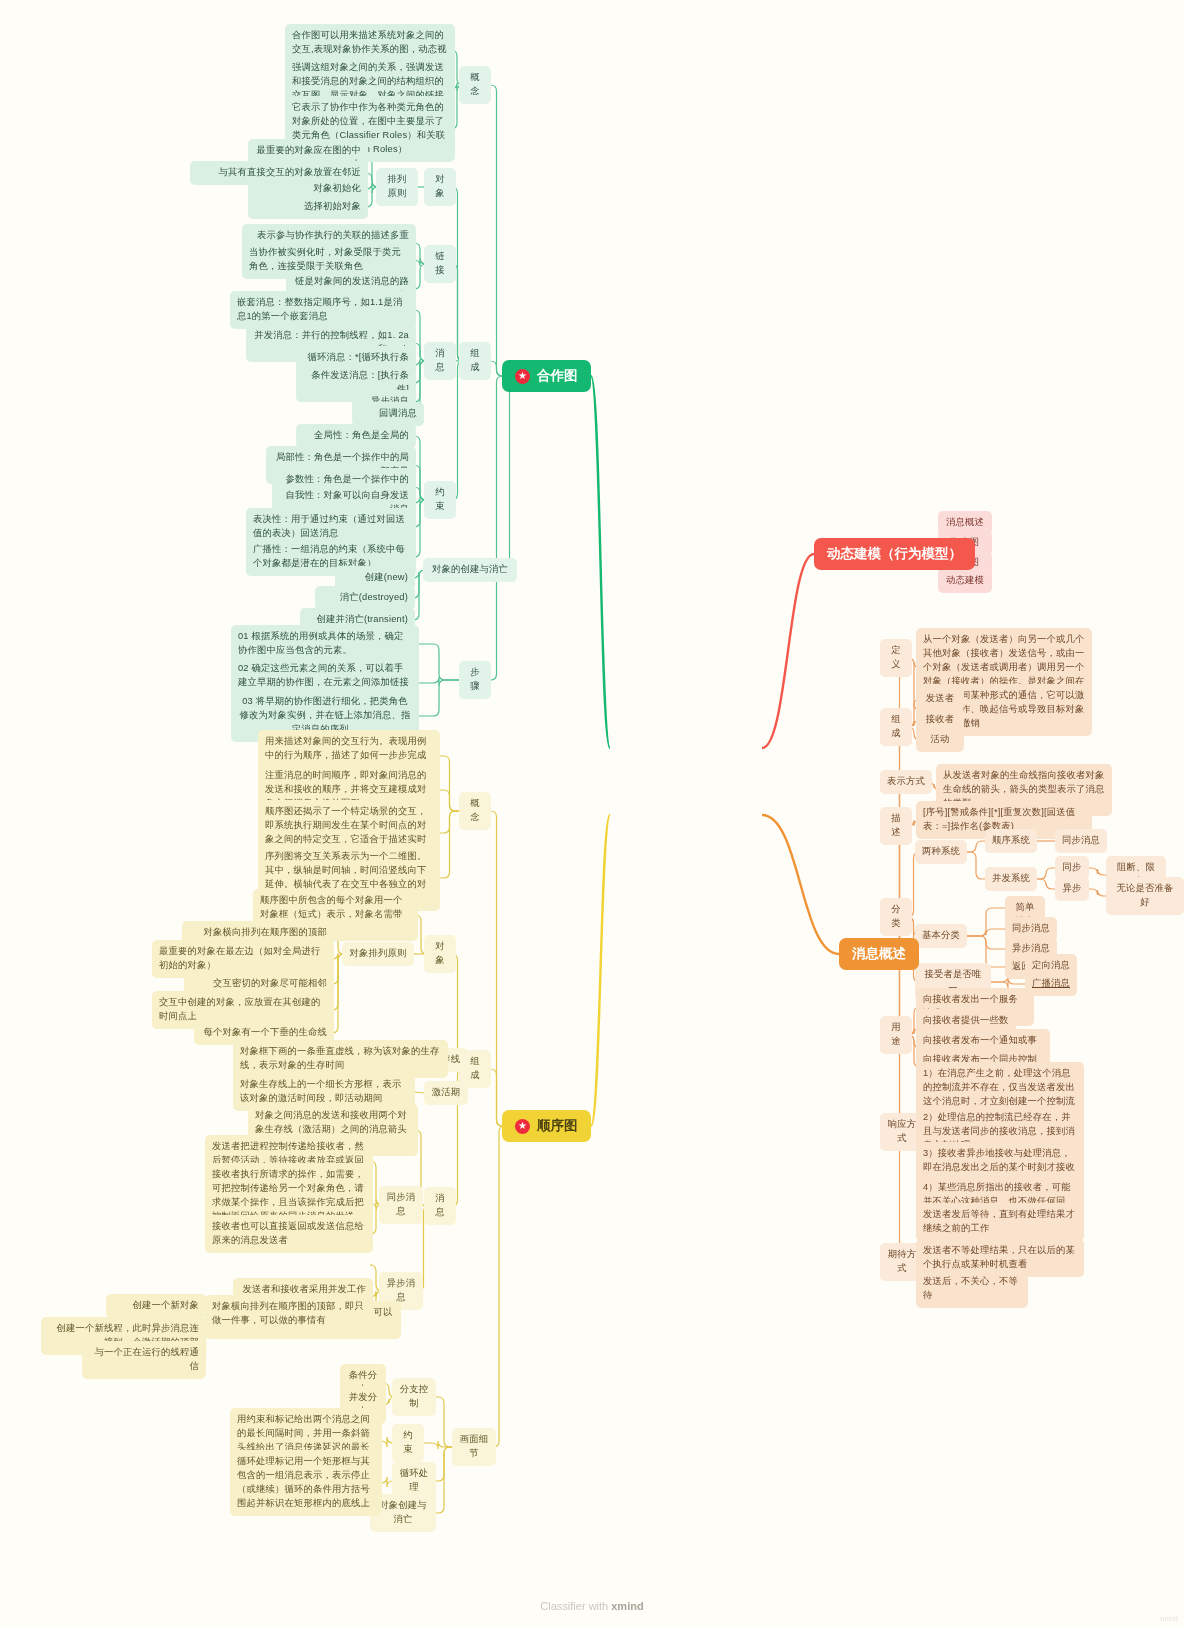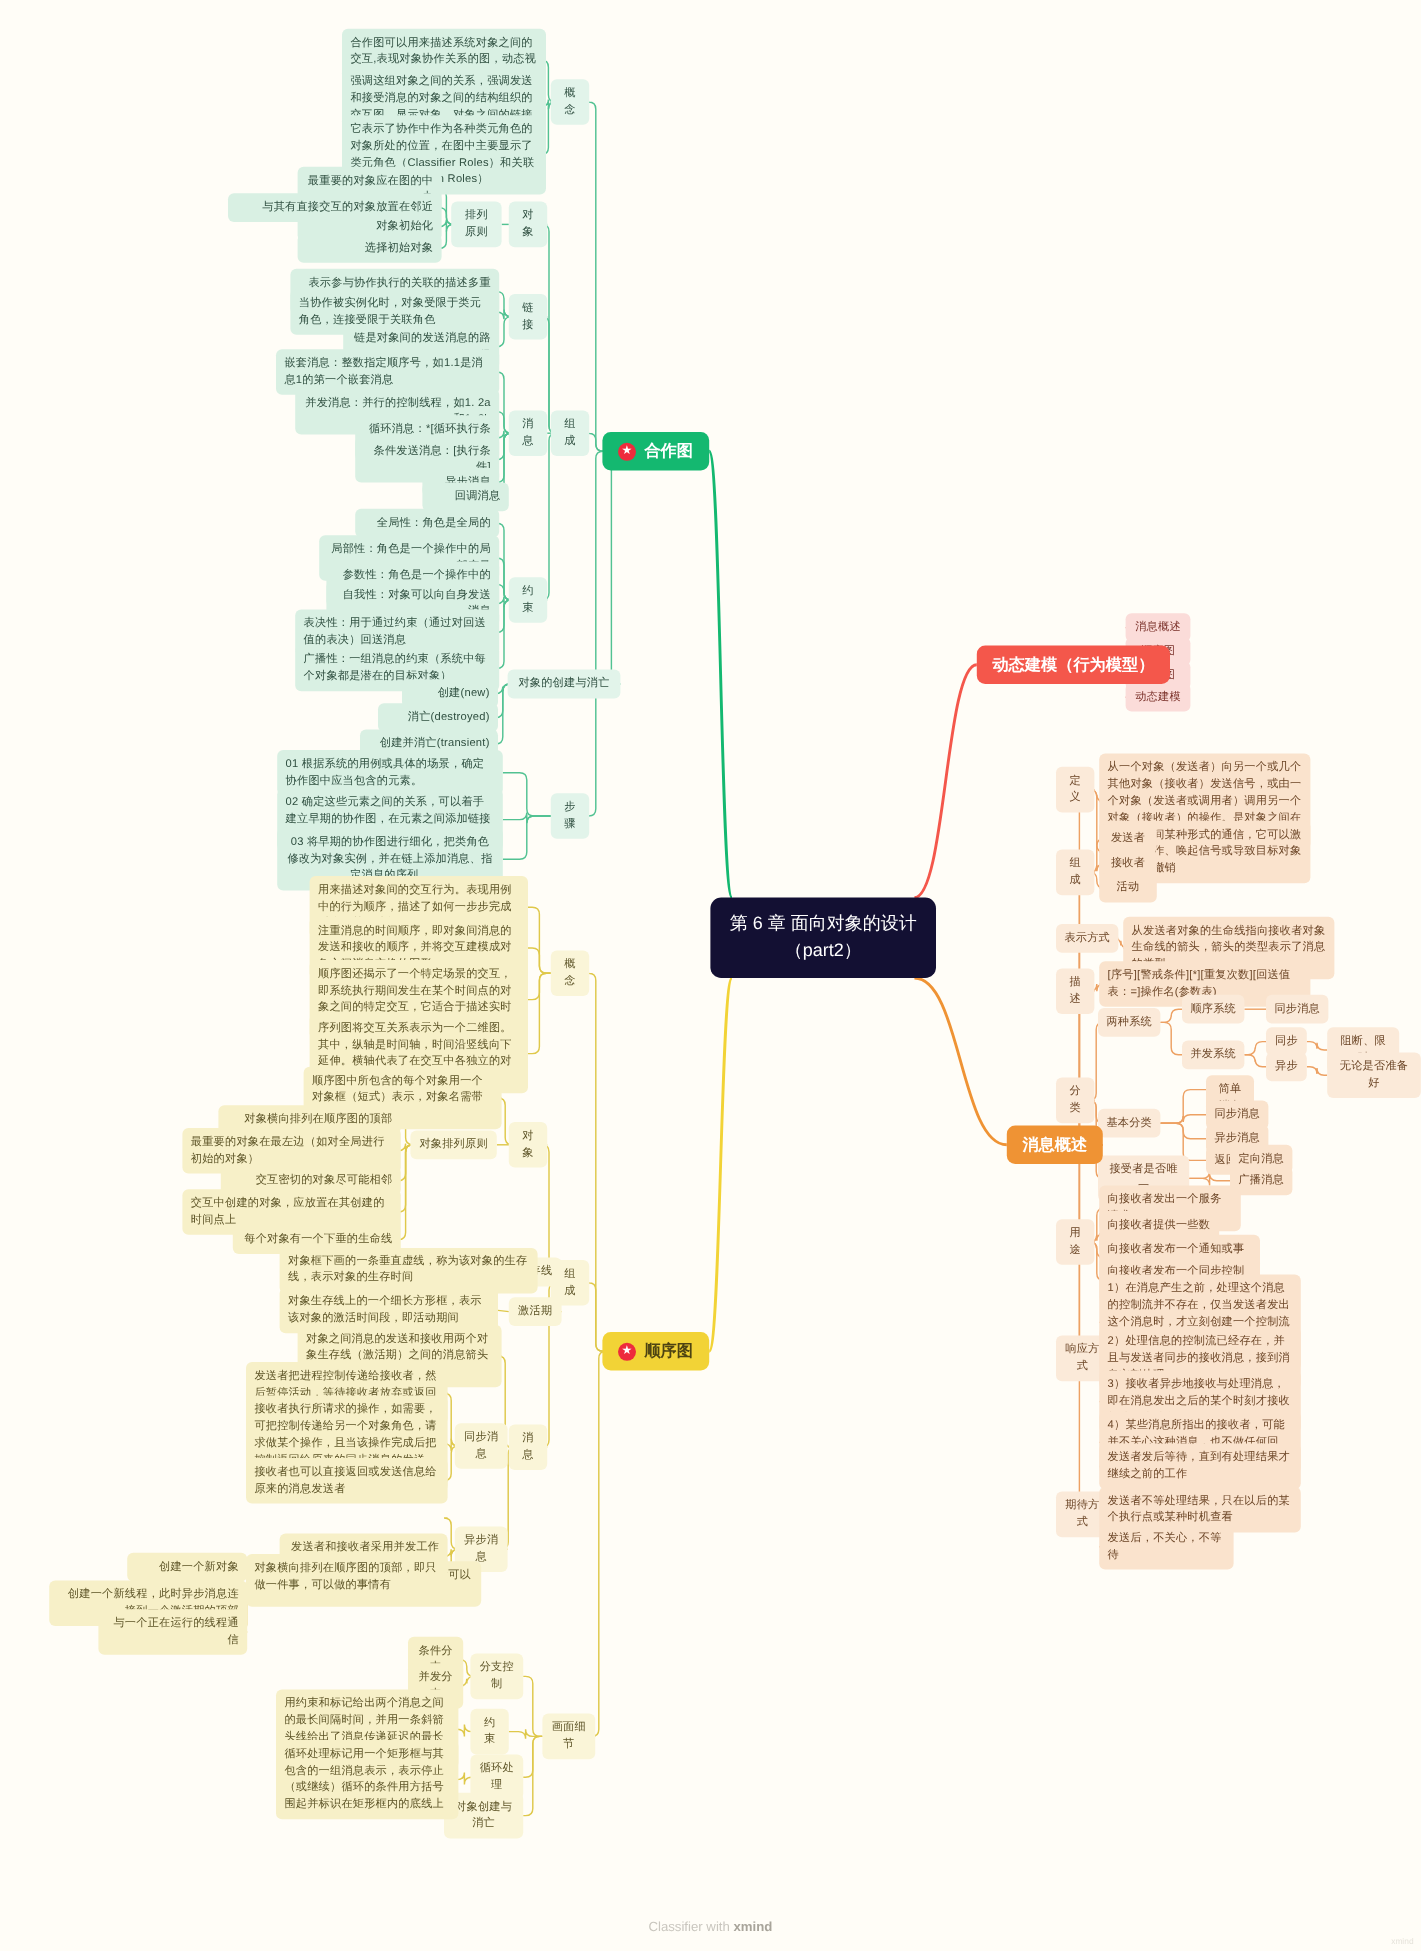--- a/index.html
+++ b/index.html
@@ -198,21 +198,20 @@
       <path d="M 912 1035 L 908 1035 Q 914 1035 914 1041 L 914 1042 Q 914 1048 920 1048 L 916 1048" fill="none" stroke="#eda163" stroke-width="1.2"></path>
       <path d="M 912 1035 L 908 1035 Q 914 1035 914 1041 L 914 1061 Q 914 1067 920 1067 L 916 1067" fill="none" stroke="#eda163" stroke-width="1.2"></path>
       <path d="M 924 1132 L 914 1132 Q 920 1132 920 1126 L 920 1108 Q 920 1102 926 1102 L 916 1102" fill="none" stroke="#eda163" stroke-width="1.2"></path>
       <path d="M 924 1132 L 916 1132" fill="none" stroke="#eda163" stroke-width="1.2"></path>
       <path d="M 924 1132 L 914 1132 Q 920 1132 920 1138 L 920 1162 Q 920 1168 926 1168 L 916 1168" fill="none" stroke="#eda163" stroke-width="1.2"></path>
       <path d="M 924 1132 L 914 1132 Q 920 1132 920 1138 L 920 1196 Q 920 1202 926 1202 L 916 1202" fill="none" stroke="#eda163" stroke-width="1.2"></path>
       <path d="M 924 1262 L 914 1262 Q 920 1262 920 1256 L 920 1228 Q 920 1222 926 1222 L 916 1222" fill="none" stroke="#eda163" stroke-width="1.2"></path>
       <path d="M 924 1262 L 914 1262 Q 920 1262 920 1256 L 920 1264 Q 920 1258 926 1258 L 916 1258" fill="none" stroke="#eda163" stroke-width="1.2"></path>
       <path d="M 924 1262 L 914 1262 Q 920 1262 920 1268 L 920 1283 Q 920 1289 926 1289 L 916 1289" fill="none" stroke="#eda163" stroke-width="1.2"></path>
     </svg>
-<div class="center" style="left: 592px; top: 748px; width: 188px;">第 6 章 面向对象的设计（part2）</div>
     <div class="badge-node badge-green" style="left: 502px; top: 360px;">
       <span class="star">★</span>
       <span>合作图</span>
     </div>
     <div class="badge-node badge-yellow" style="left: 502px; top: 1110px;">
       <span class="star">★</span>
       <span>顺序图</span>
     </div>
     <div class="badge-node badge-red" style="left: 814px; top: 538px;">
       <span>动态建模（行为模型）</span>
@@ -324,21 +323,21 @@
     <div class="node o2" style="left: 1055px; top: 829px; width: 52px; text-align: center;">同步消息</div>
     <div class="node o2" style="left: 1055px; top: 856px; width: 34px; text-align: center;">同步</div>
     <div class="node o2" style="left: 1055px; top: 877px; width: 34px; text-align: center;">异步</div>
     <div class="node o2" style="left: 1106px; top: 856px; width: 60px; text-align: center;">阻断、限时</div>
     <div class="node o2" style="left: 1106px; top: 877px; width: 78px; text-align: center;">无论是否准备好</div>
     <div class="node o1" style="left: 1005px; top: 896px; width: 40px; text-align: center;">简单消息</div>
     <div class="node o1" style="left: 1005px; top: 917px; width: 52px; text-align: center;">同步消息</div>
     <div class="node o1" style="left: 1005px; top: 937px; width: 52px; text-align: center;">异步消息</div>
     <div class="node o1" style="left: 1005px; top: 955px; width: 52px; text-align: center;">返回消息</div>
     <div class="node o1" style="left: 1025px; top: 954px; width: 52px; text-align: center;">定向消息</div>
-    <div class="node o1" style="left: 1025px; top: 972px; width: 52px; text-align: center;">广播消息</div>
+    <div class="node o1" style="left: 1025px; top: 972px; width: 52px; text-align: center; text-decoration: underline;">广播消息</div>
     <div class="node o1" style="left: 916px; top: 988px; width: 118px;">向接收者发出一个服务请求</div>
     <div class="node o1" style="left: 916px; top: 1009px; width: 100px;">向接收者提供一些数据</div>
     <div class="node o1" style="left: 916px; top: 1029px; width: 134px;">向接收者发布一个通知或事件信息</div>
     <div class="node o1" style="left: 916px; top: 1048px; width: 134px;">向接收者发布一个同步控制信号</div>
     <div class="node o1" style="left: 916px; top: 1062px; width: 168px;">1）在消息产生之前，处理这个消息的控制流并不存在，仅当发送者发出这个消息时，才立刻创建一个控制流来响应这个消息，完成他要求的操作，</div>
     <div class="node o1" style="left: 916px; top: 1106px; width: 168px;">2）处理信息的控制流已经存在，并且与发送者同步的接收消息，接到消息立刻处理，</div>
     <div class="node o1" style="left: 916px; top: 1142px; width: 168px;">3）接收者异步地接收与处理消息，即在消息发出之后的某个时刻才接收与处理该消息，</div>
     <div class="node o1" style="left: 916px; top: 1176px; width: 168px;">4）某些消息所指出的接收者，可能并不关心这种消息，也不做任何回应，</div>
     <div class="node o1" style="left: 916px; top: 1203px; width: 168px;">发送者发后等待，直到有处理结果才继续之前的工作</div>
     <div class="node o1" style="left: 916px; top: 1239px; width: 168px;">发送者不等处理结果，只在以后的某个执行点或某种时机查看</div>

